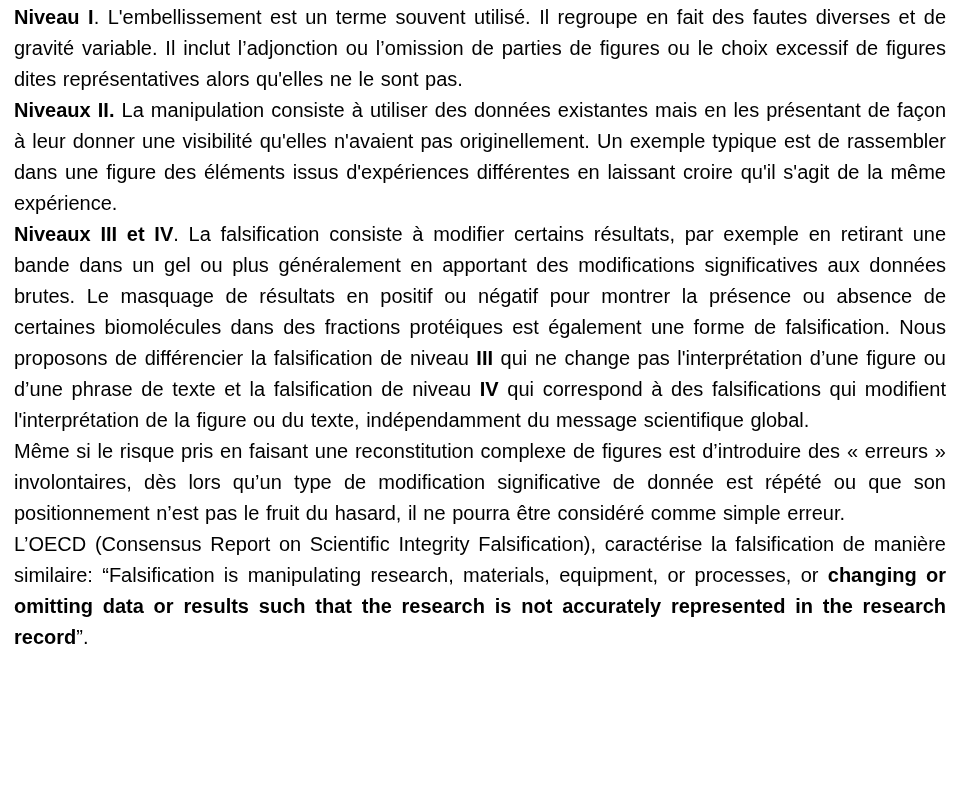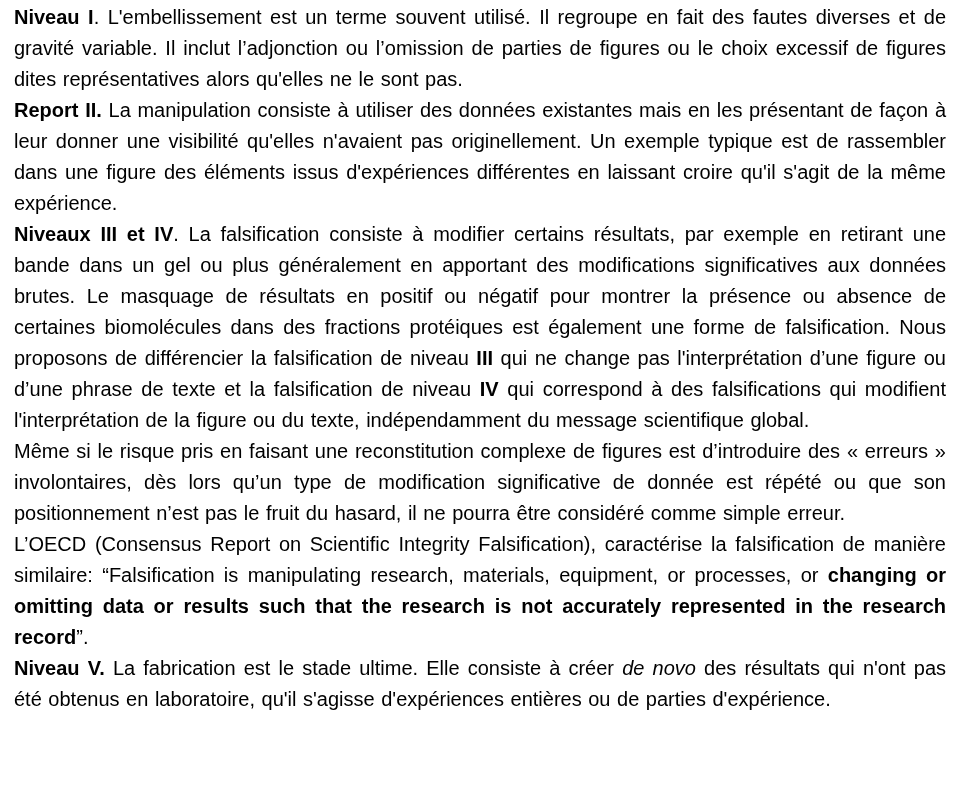--- a/index.html
+++ b/index.html
@@ -31,19 +31,18 @@
   }
   .b { font-weight: bold; }
   .i { font-style: italic; }
 </style>
 </head>
 <body>
 
 <div class="page">
   <div id="doc-body">
       <p class="para"><span class="b">Niveau I</span><span>. L'embellissement est un terme souvent utilisé. Il regroupe en fait des fautes diverses et de gravité variable. Il inclut l’adjonction ou l’omission de parties de figures ou le choix excessif de figures dites représentatives alors qu'elles ne le sont pas.</span></p>
-      <p class="para"><span class="b">Report II.</span><span> La manipulation consiste à utiliser des données existantes mais en les présentant de façon à leur donner une visibilité qu'elles n'avaient pas originellement. Un exemple typique est de rassembler dans une figure des éléments issus d'expériences différentes en laissant croire qu'il s'agit de la même expérience.</span></p>
+      <p class="para"><span class="b">Niveaux II.</span><span> La manipulation consiste à utiliser des données existantes mais en les présentant de façon à leur donner une visibilité qu'elles n'avaient pas originellement. Un exemple typique est de rassembler dans une figure des éléments issus d'expériences différentes en laissant croire qu'il s'agit de la même expérience.</span></p>
       <p class="para"><span class="b">Niveaux III et IV</span><span>. La falsification consiste à modifier certains résultats, par exemple en retirant une bande dans un gel ou plus généralement en apportant des modifications significatives aux données brutes. Le masquage de résultats en positif ou négatif pour montrer la présence ou absence de certaines biomolécules dans des fractions protéiques est également une forme de falsification. Nous proposons de différencier la falsification de niveau </span><span class="b">III</span><span> qui ne change pas l'interprétation d’une figure ou d’une phrase de texte et la falsification de niveau </span><span class="b">IV</span><span> qui correspond à des falsifications qui modifient l'interprétation de la figure ou du texte, indépendamment du message scientifique global.</span></p>
       <p class="para"><span>Même si le risque pris en faisant une reconstitution complexe de figures est d’introduire des « erreurs » involontaires, dès lors qu’un type de modification significative de donnée est répété ou que son positionnement n’est pas le fruit du hasard, il ne pourra être considéré comme simple erreur.</span></p>
       <p class="para"><span>L’OECD (Consensus Report on Scientific Integrity Falsification), caractérise la falsification de manière similaire: “Falsification is manipulating research, materials, equipment, or processes, or </span><span class="b">changing or omitting data or results such that the research is not accurately represented in the research record</span><span>”.</span></p>
-      <p class="para"><span class="b">Niveau V.</span><span> La fabrication est le stade ultime. Elle consiste à créer </span><span class="i">de novo</span><span> des résultats qui n'ont pas été obtenus en laboratoire, qu'il s'agisse d'expériences entières ou de parties d'expérience.</span></p>
     </div>
 </div>
 
 </body></html>

